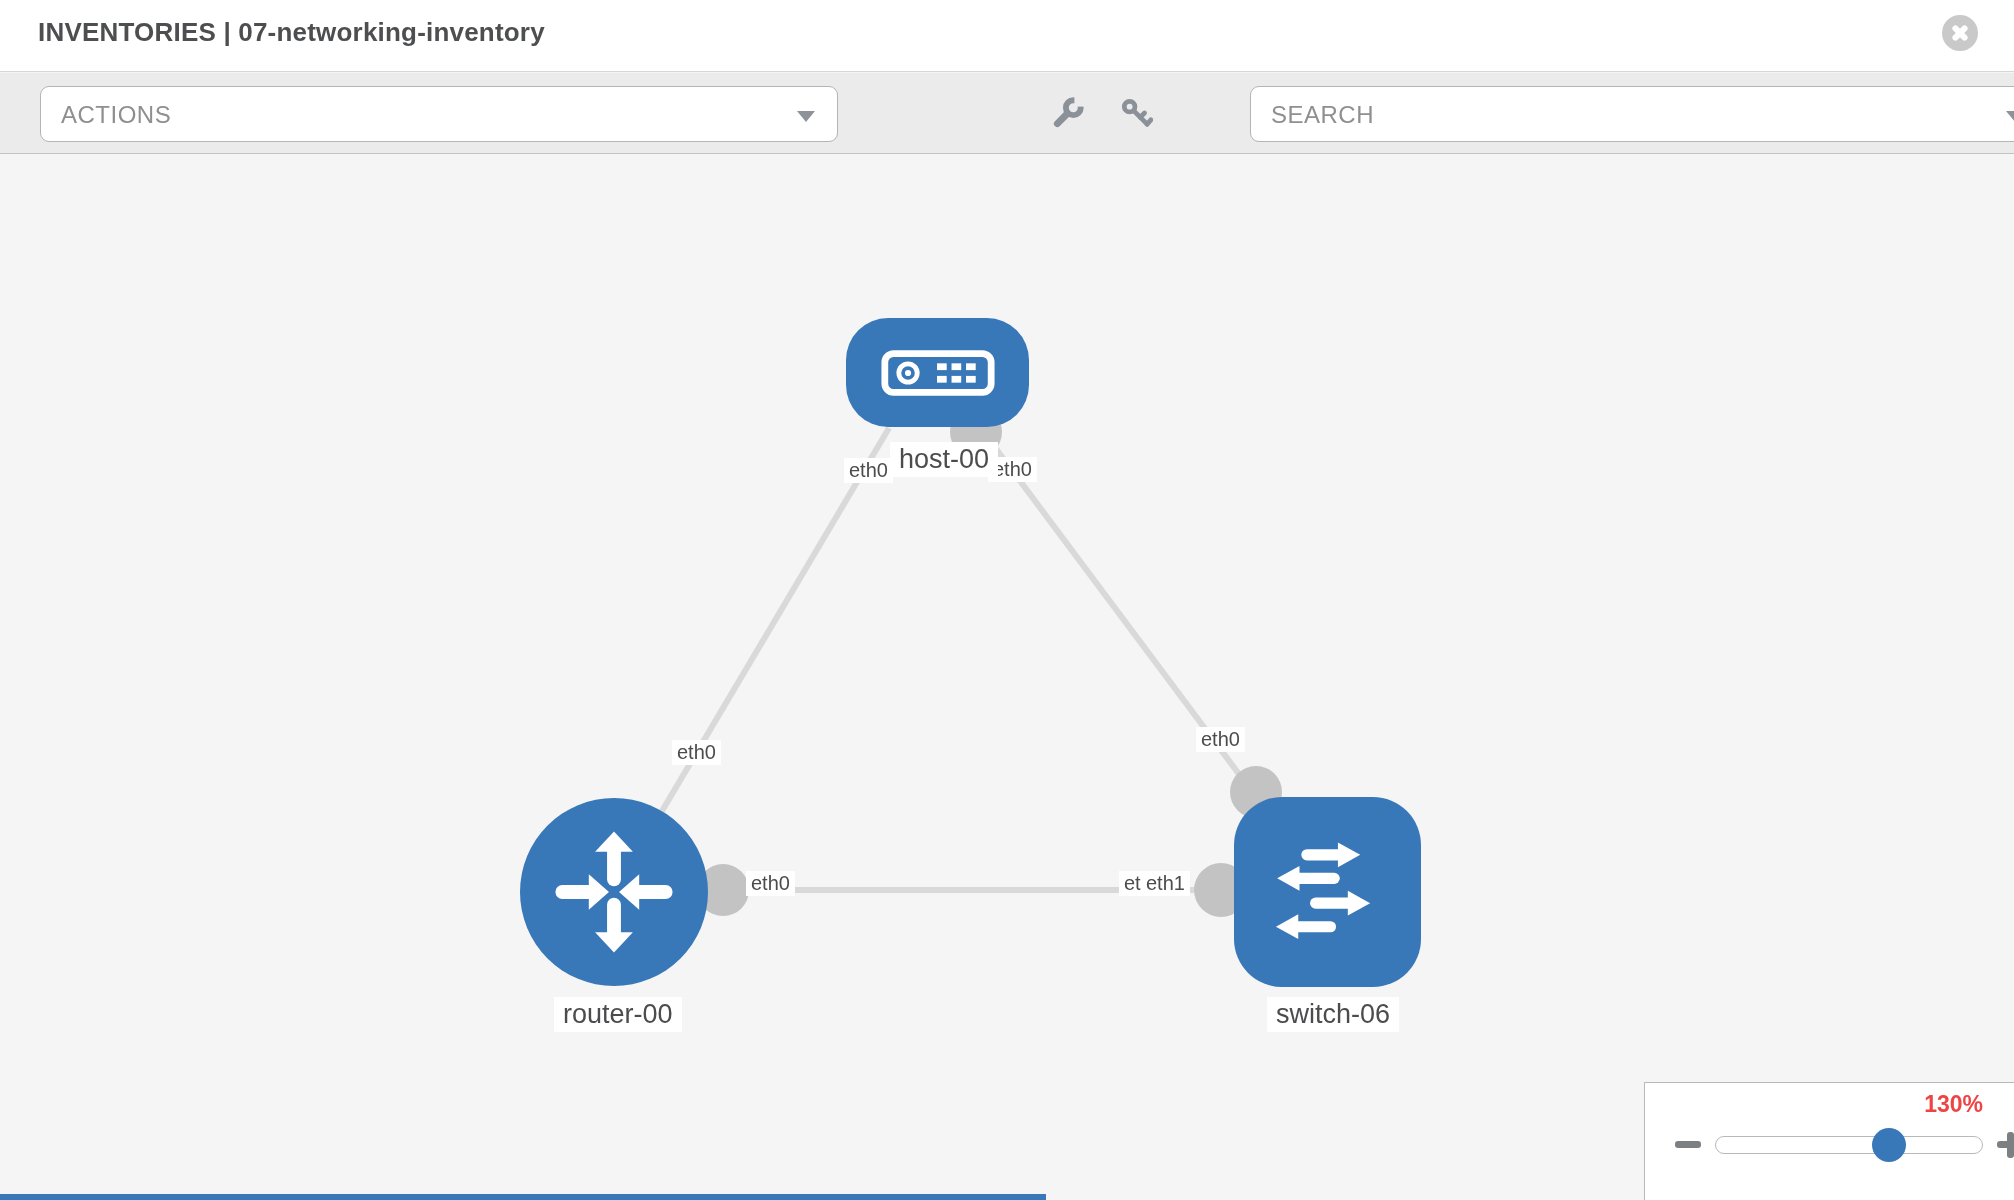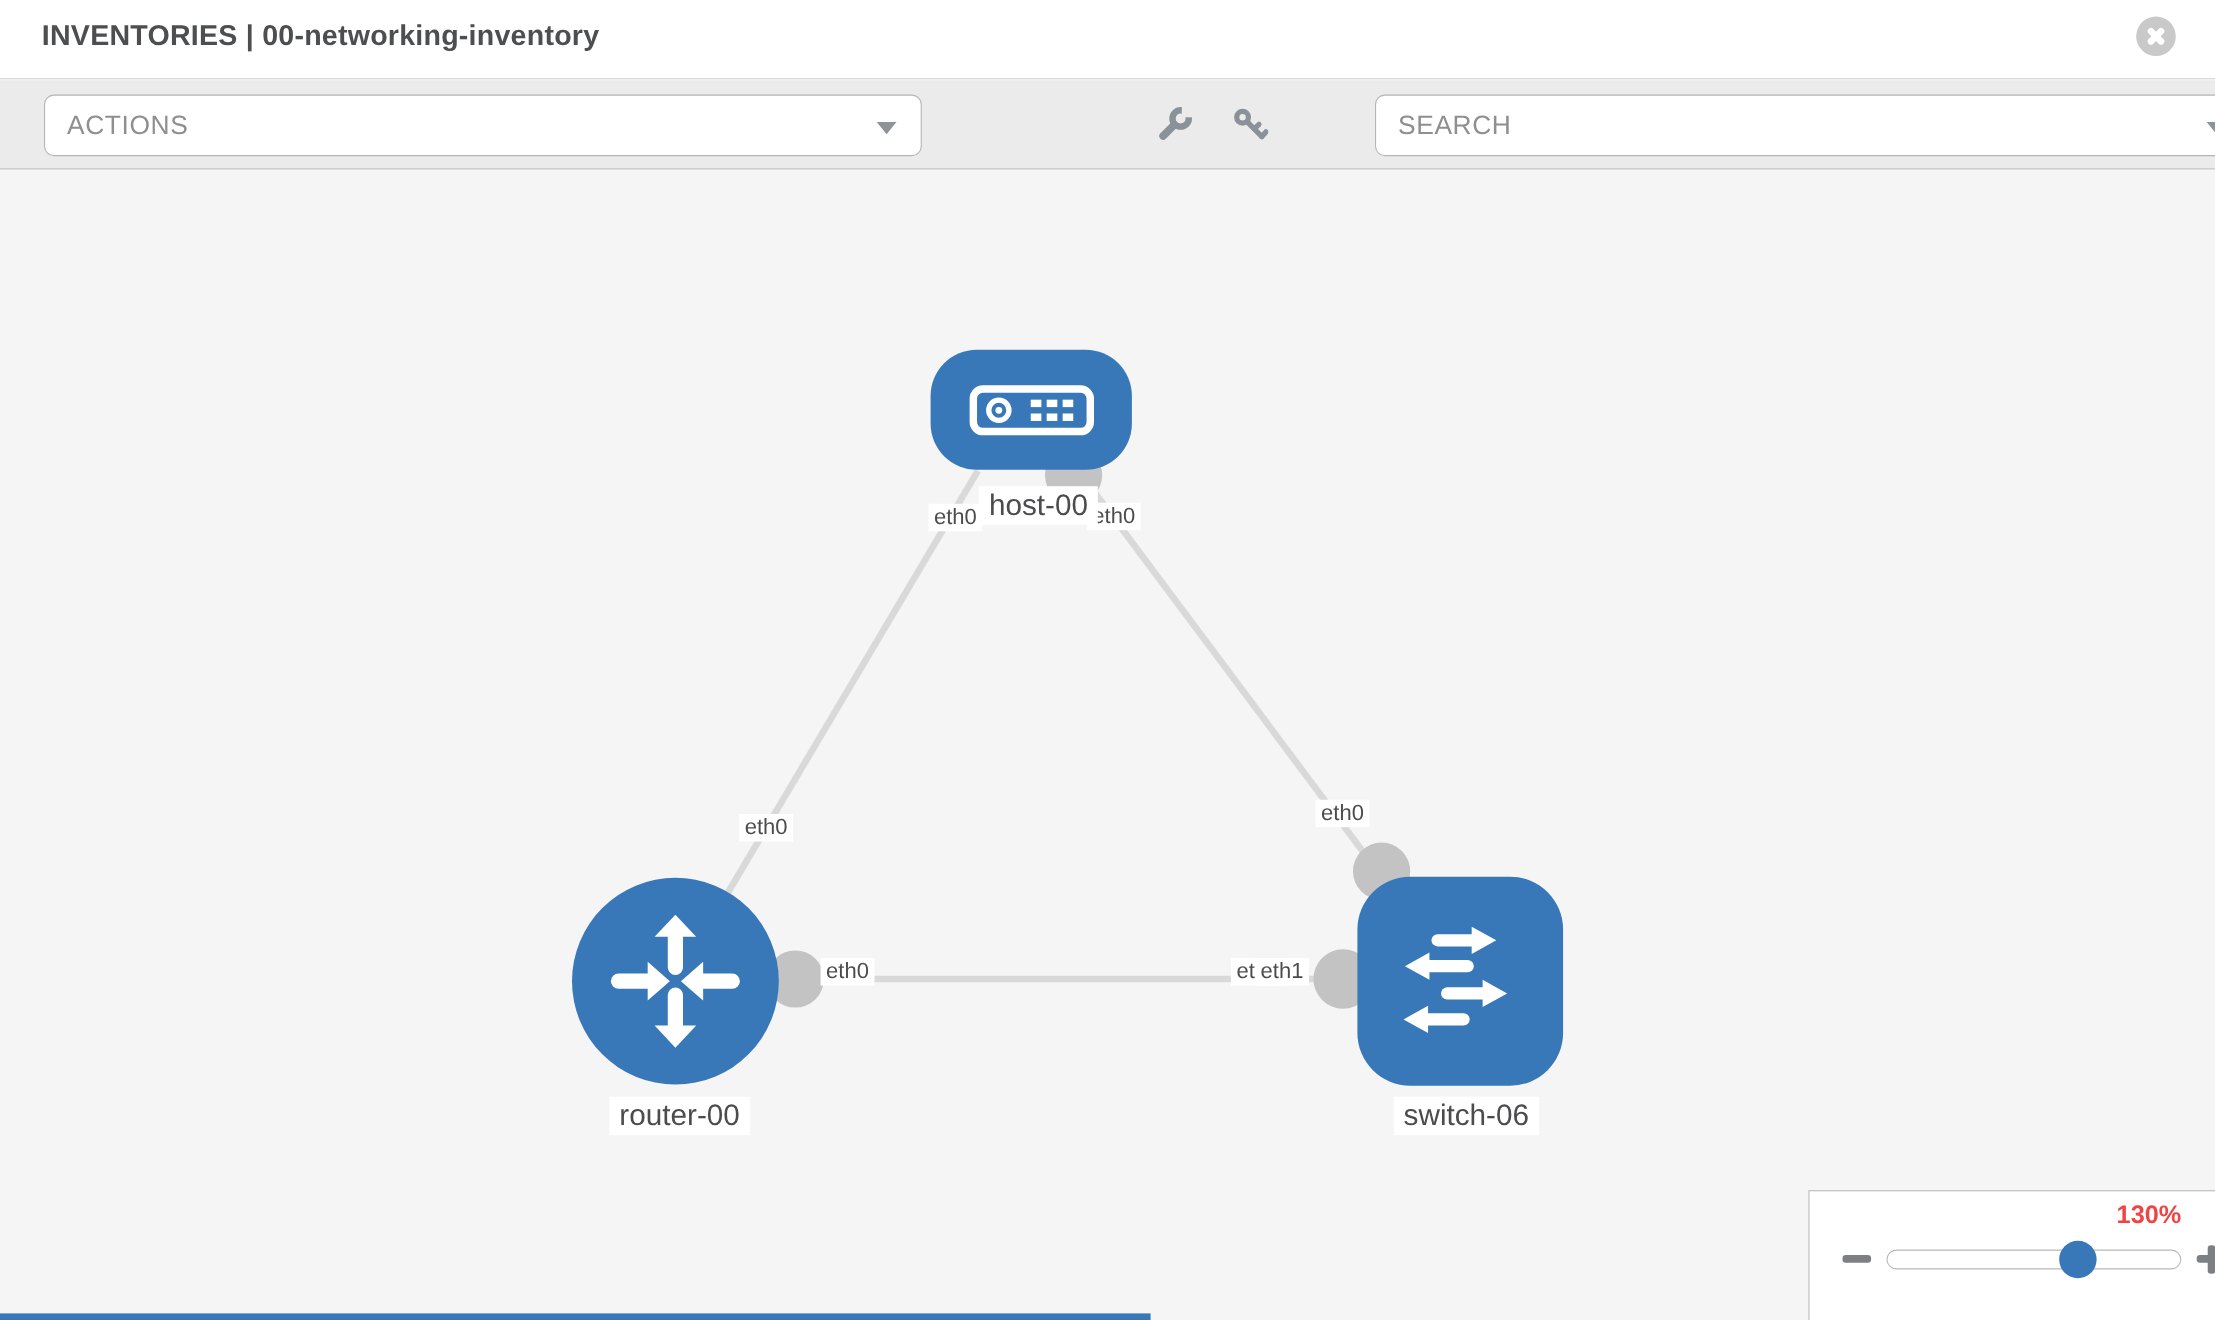--- a/index.html
+++ b/index.html
@@ -88,21 +88,21 @@
 
   .bottom-accent { position:absolute; left:0; bottom:0; width:1046px; height:6px;
     background:#3878b8; }
 </style>
 </head>
 <body>
 
 <div id="app">
 
   <div class="header">
-    <div class="header-title">INVENTORIES | 00-networking-inventory</div>
+    <div class="header-title">INVENTORIES | 07-networking-inventory</div>
     <div class="close-btn">
       <span></span>
       <span></span>
     </div>
   </div>
 
   <div class="toolbar">
     <div class="select-box actions-box">
       <div class="select-label">ACTIONS</div>
       <div class="caret"></div>

